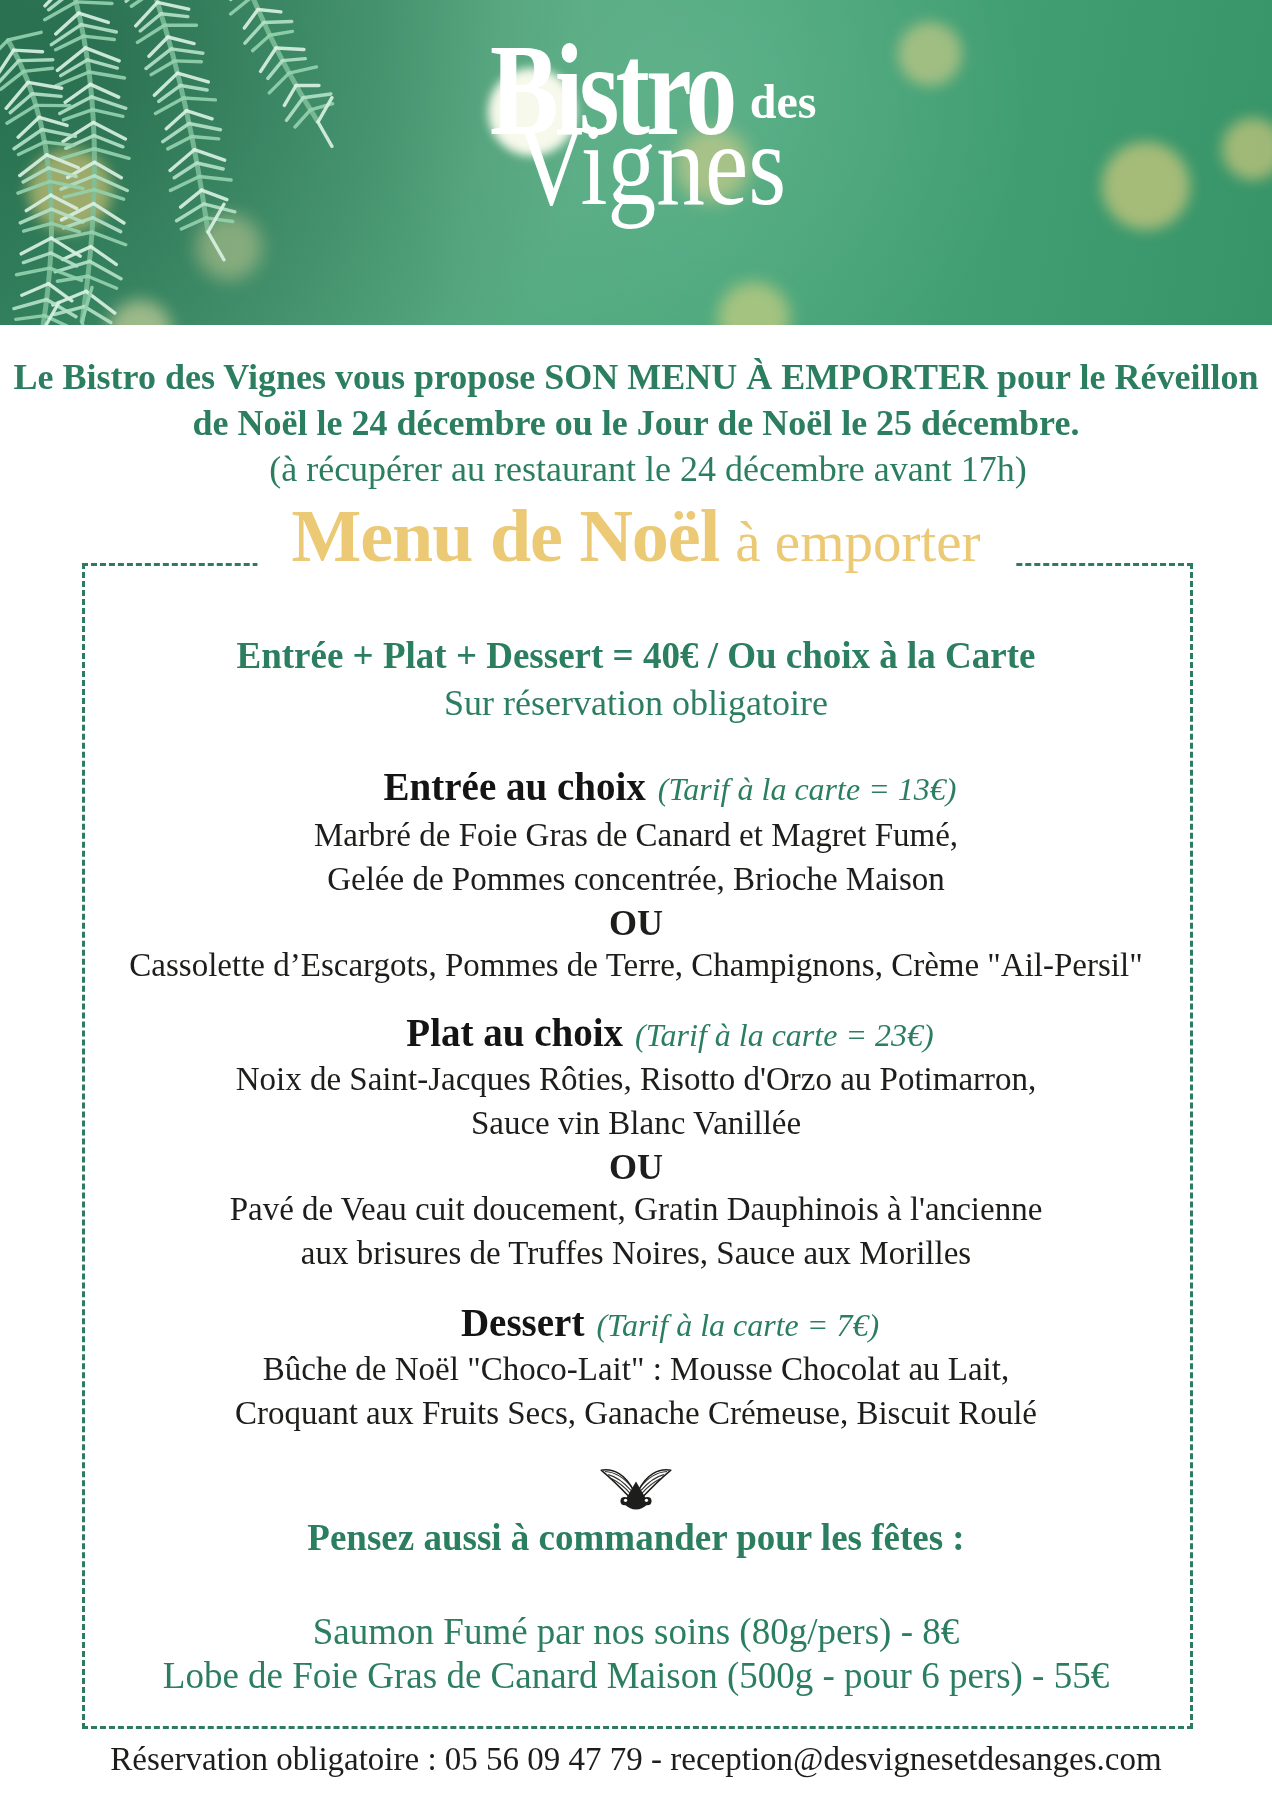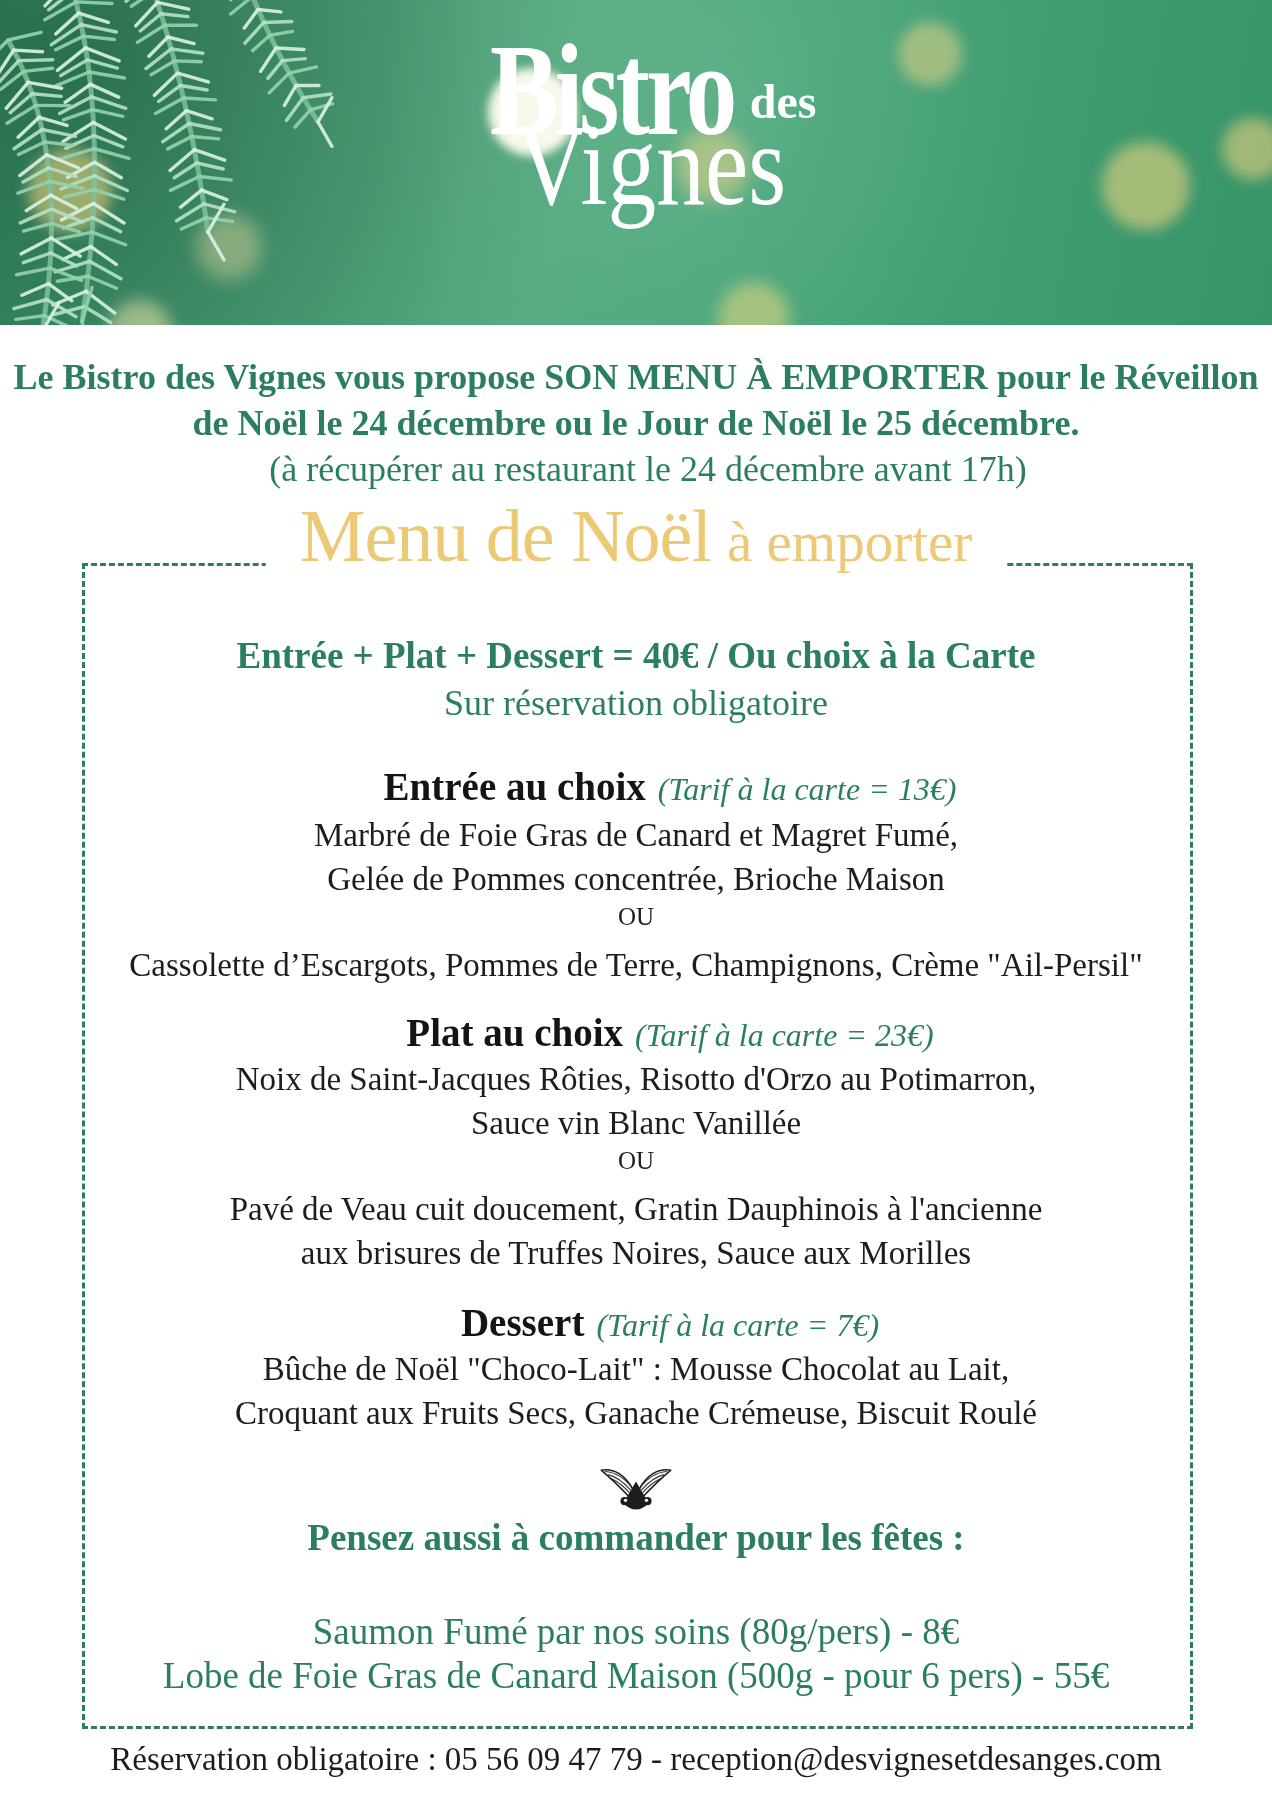--- a/index.html
+++ b/index.html
@@ -42,34 +42,34 @@
   .logo-vignes{display:block;font-size:116px;font-weight:400;margin-top:-30px;margin-left:30px;transform:scaleX(.84);}
   
   .cl{position:absolute;left:0;width:100%;text-align:center;white-space:nowrap;line-height:1.2;}
   .intro-b{color:var(--green);font-size:36px;font-weight:700;}
   .intro-r{color:var(--green);font-size:36px;font-weight:400;margin-left:12px;}
   
   .menu-title{
     position:absolute;top:494px;left:50%;transform:translateX(-50%);
     background:#ffffff;padding:0 34px;z-index:2;white-space:nowrap;text-align:center;
   }
-  .menu-title .main{font-size:74px;font-weight:400;color:var(--gold);letter-spacing:-1px;}
+  .menu-title .main{font-size:74px;font-weight:700;color:var(--gold);letter-spacing:-1px;}
   .menu-title .sub{font-size:57px;font-weight:400;color:var(--gold);margin-left:16px;}
   
   .menu-box{
     position:absolute;left:82px;top:563px;width:1105px;height:1160px;
     border:3px dashed var(--border-green);z-index:1;
   }
   
   .formula{color:var(--green);font-size:37px;font-weight:700;}
   .note{color:var(--green);font-size:36px;}
   .sec-head{color:#141414;font-size:39px;font-weight:700;margin-left:34px;}
   .sec-head .tarif{color:var(--green);font-size:32px;font-weight:400;font-style:italic;margin-left:12px;}
   .dish{color:var(--ink);font-size:33px;}
-  .ou{color:var(--ink);font-size:25px;font-weight:400;}
+  .ou{color:var(--ink);font-size:36px;font-weight:700;}
   .extras-head{color:var(--green);font-size:37px;font-weight:700;}
   .extras-item{color:var(--green);font-size:37px;}
   .footer-line{color:var(--ink);font-size:33px;}
   .wings{position:absolute;top:1466px;left:50%;transform:translateX(-50%);z-index:2;}
 </style>
 </head>
 <body>
 
 <div class="header">
   <div class="vignette"></div>

